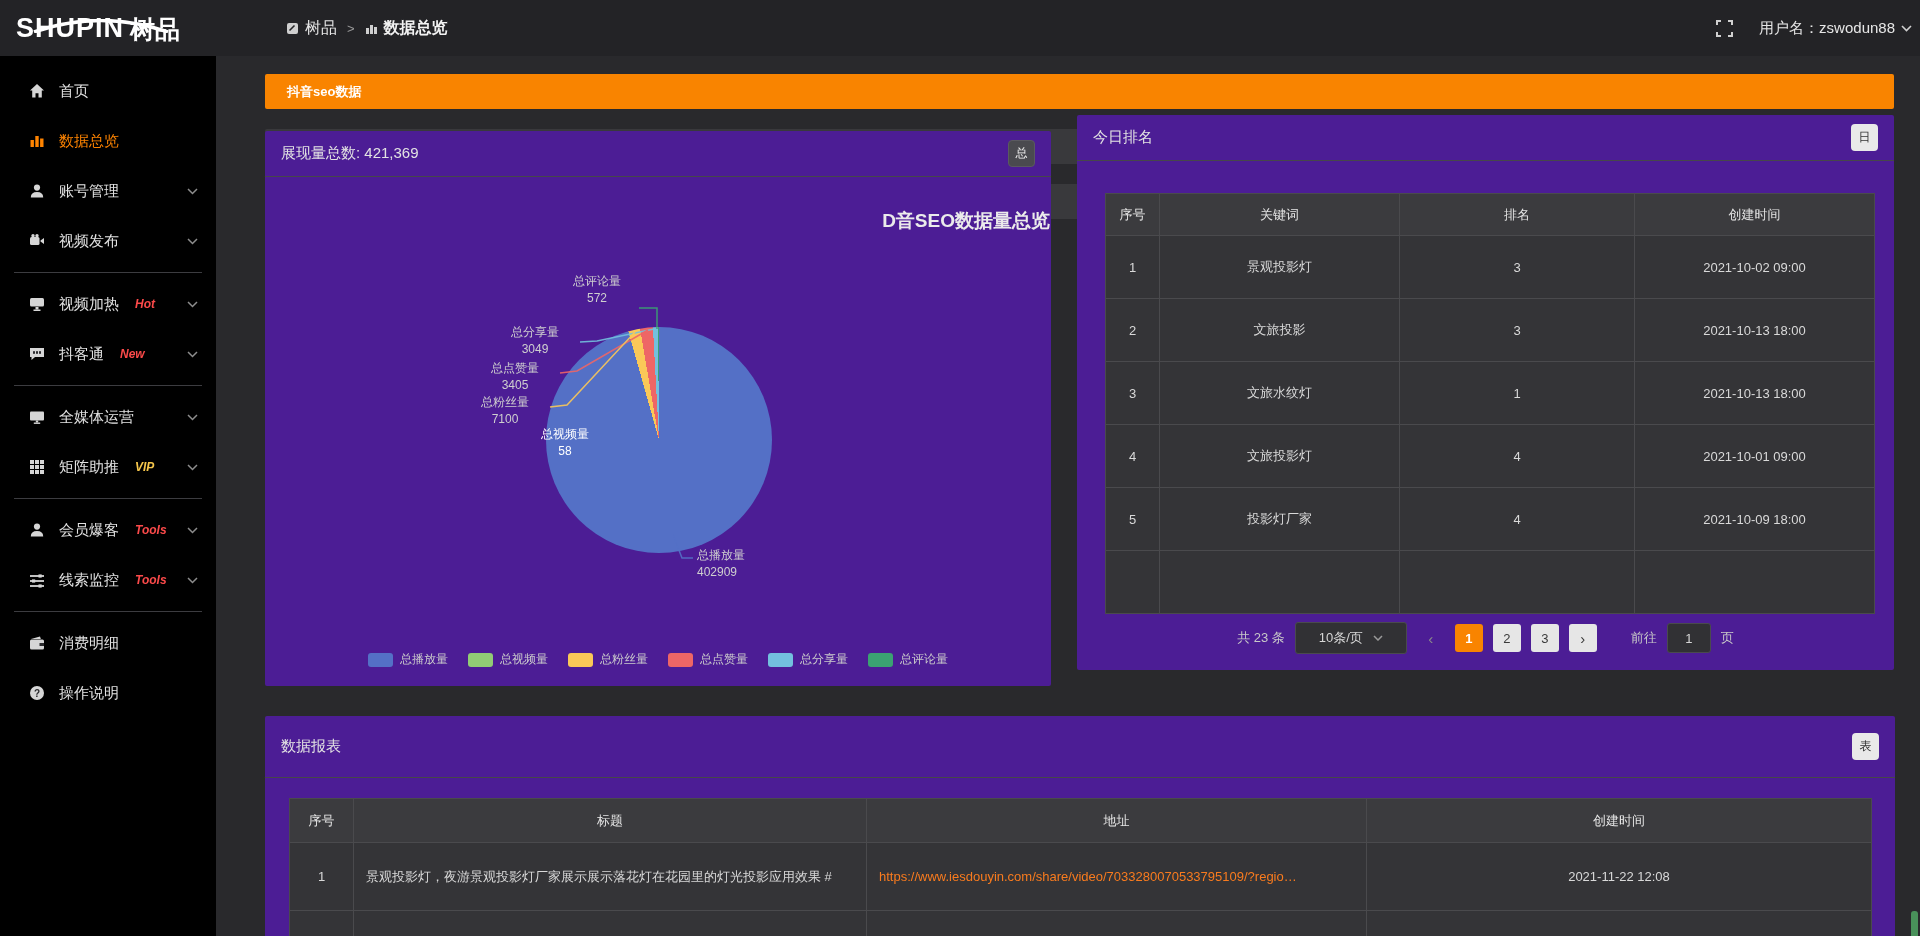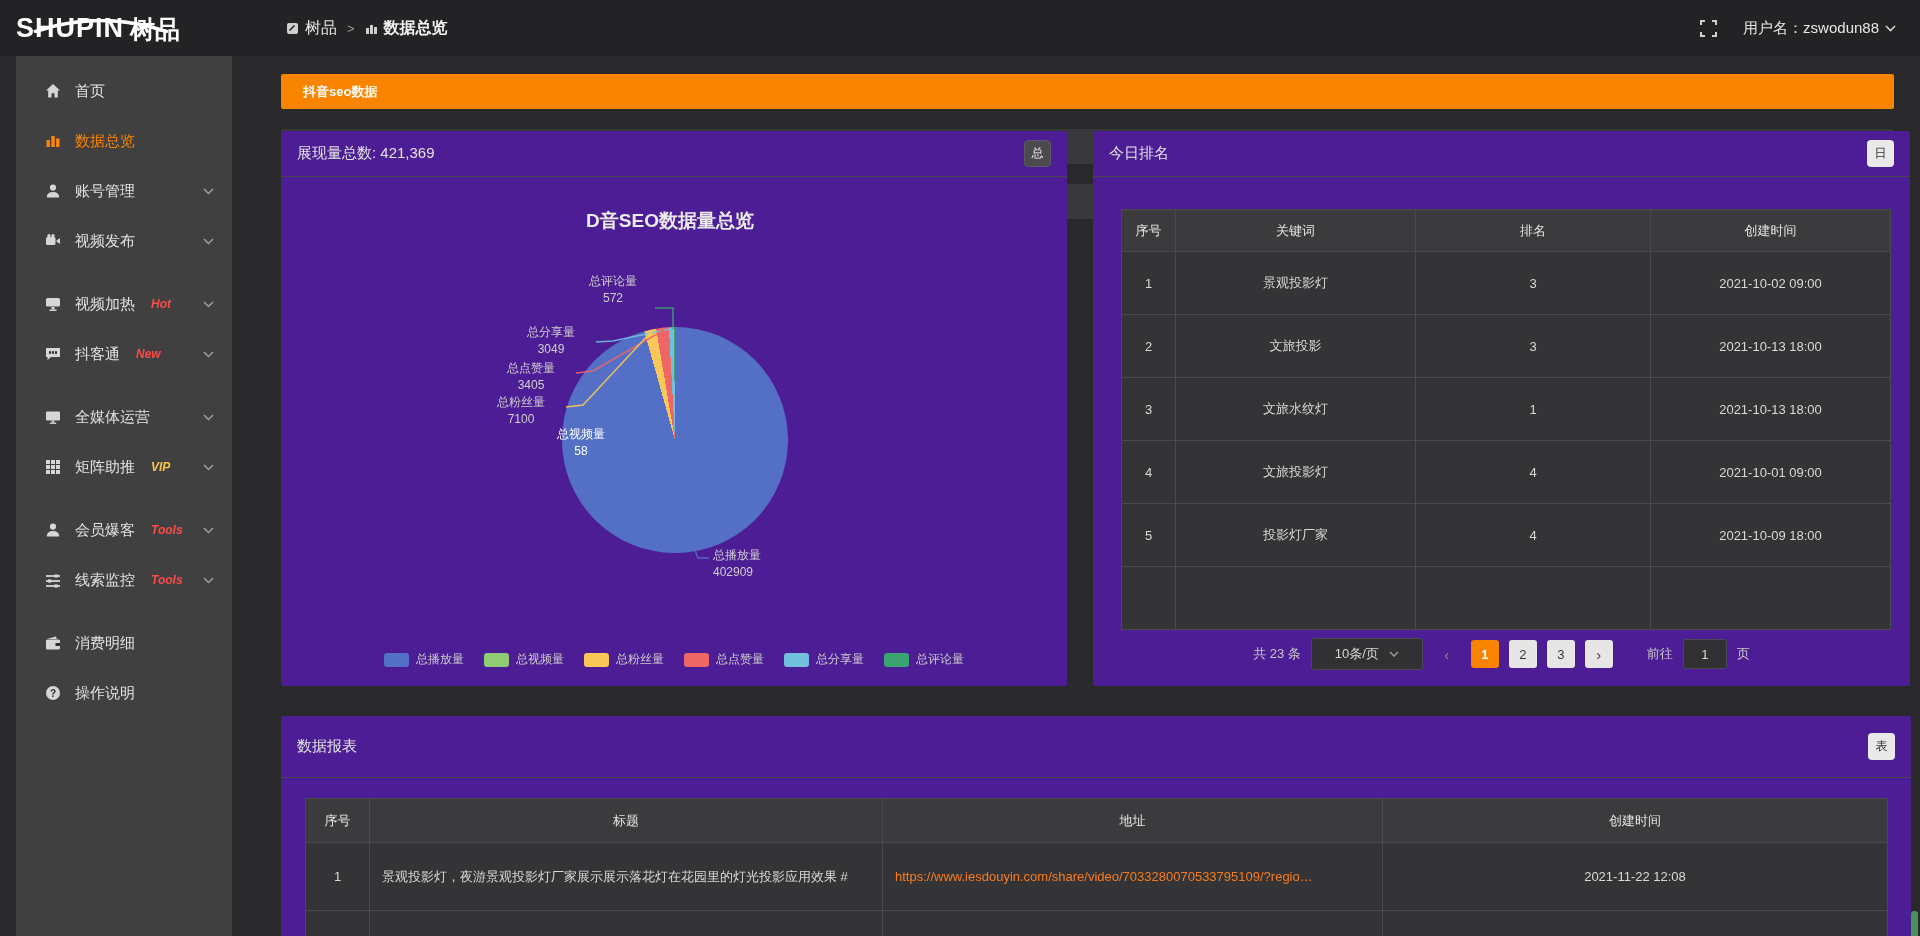--- a/index.html
+++ b/index.html
@@ -10,26 +10,26 @@
   
   .topbar { height:56px; background:#232326; display:flex; align-items:center; flex:0 0 56px; }
   .logo-area { width:216px; padding-left:16px; display:flex; align-items:flex-end; position:relative; }
   .logo-arc { position:absolute; top:4px; left:26px; }
   .brand-en { color:#fff; font-size:27px; font-weight:900; letter-spacing:1px; line-height:1; }
   .brand-cn { color:#fff; font-size:25px; font-weight:900; margin-left:6px; line-height:1; }
   .breadcrumb { display:flex; align-items:center; margin-left:70px; gap:10px; }
   .crumb { display:flex; align-items:center; gap:6px; color:#e4e4e4; font-size:16px; cursor:default; }
   .crumb.current { font-weight:bold; color:#f2f2f2; }
   .crumb-sep { color:#9a9a9a; font-size:13px; }
-  .topbar-right { margin-left:auto; display:flex; align-items:center; gap:26px; padding-right:24px; }
+  .topbar-right { margin-left:auto; display:flex; align-items:center; gap:26px; padding-right:8px; }
   .user-chip { display:flex; align-items:center; gap:6px; color:#e6e6e6; font-size:15px; }
 
   
   .below { flex:1; display:flex; min-height:0; }
-  .sidebar { width:216px; background:#404040; flex:0 0 216px; padding-top:10px;margin-left:16px; }
+  .sidebar { width:216px; background:#000000; flex:0 0 216px; padding-top:10px; }
   .main { flex:1; background:#29292c; padding:18px 26px 0 49px; position:relative; overflow:hidden; }
 
   
   .side-item { height:50px; display:flex; align-items:center; padding-left:28px; position:relative;
                color:#e2e2e2; font-size:15px; cursor:pointer; }
   .side-item .sicon { width:18px; display:flex; justify-content:center; margin-right:13px; }
   .side-item.active { color:#ff8400; }
   .side-badge { font-style:italic; font-weight:bold; font-size:12px; margin-left:16px; }
   .badge-red { color:#fb4a4a; } .badge-yellow { color:#f6c64b; }
   .side-chevron { position:absolute; right:18px; opacity:.75; }
@@ -37,34 +37,34 @@
 
   
   .tabs { display:flex; gap:20px; margin-bottom:25px;flex-direction:column; }
   .tab { height:35px; padding:0 22px; display:flex; align-items:center; font-size:13px;
          background:#39393c; color:#e0e0e0; border-radius:2px; cursor:pointer; }
   .tab.active { background:#f98400; color:#fff; font-weight:bold; }
 
   
   .panel { background:#4c1d95; border-radius:2px; position:absolute; overflow:hidden; }
   #panel-overview { left:49px;  top:75px;  width:786px;  height:555px; }
-  #panel-ranking  { left:861px; top:75px;  width:817px;  height:555px; }
+  #panel-ranking  { left:861px; top:59px;  width:817px;  height:555px; }
   #panel-report   { left:49px;  top:660px; width:1630px; height:260px; }
   .panel-header { height:46px; display:flex; align-items:center; justify-content:space-between;
                   padding:0 16px; border-bottom:1px solid #47474a; }
   #panel-report .panel-header { height:62px; }
   .panel-title { color:#e3e3e3; font-size:15px; }
   .panel-toggle { width:27px; height:27px; border-radius:4px; display:flex; align-items:center;
                   justify-content:center; font-size:12px; cursor:pointer; }
   .toggle-dark  { background:#4a4a4f; color:#f0f0f0; border:1px solid #5a5a5f; }
   .toggle-light { background:#e9e9e9; color:#333; }
 
   
   .chart-area { position:absolute; top:47px; left:0; right:0; bottom:0; }
-  .chart-title { position:absolute; top:30px; left:0; right:8px; text-align:center;
+  .chart-title { position:absolute; top:30px; left:0; right:1px; text-align:right;
                  font-size:19px; font-weight:bold; color:#ebebeb; }
   .pie { position:absolute; left:281px; top:149px; width:226px; height:226px; border-radius:50%; }
   .callout-lines { position:absolute; inset:0; pointer-events:none; }
   .co { position:absolute; font-size:12px; line-height:17px; color:#cfcfcf; text-align:center; }
   #co-comment { left:288px; top:95px;  width:88px; }
   #co-share   { left:228px; top:146px; width:84px; }
   #co-like    { left:208px; top:182px; width:84px; }
   #co-fans    { left:198px; top:216px; width:84px; }
   #co-video   { left:252px; top:248px; width:96px; color:#fff; }
   #co-play    { left:432px; top:369px; width:130px; text-align:left; }

